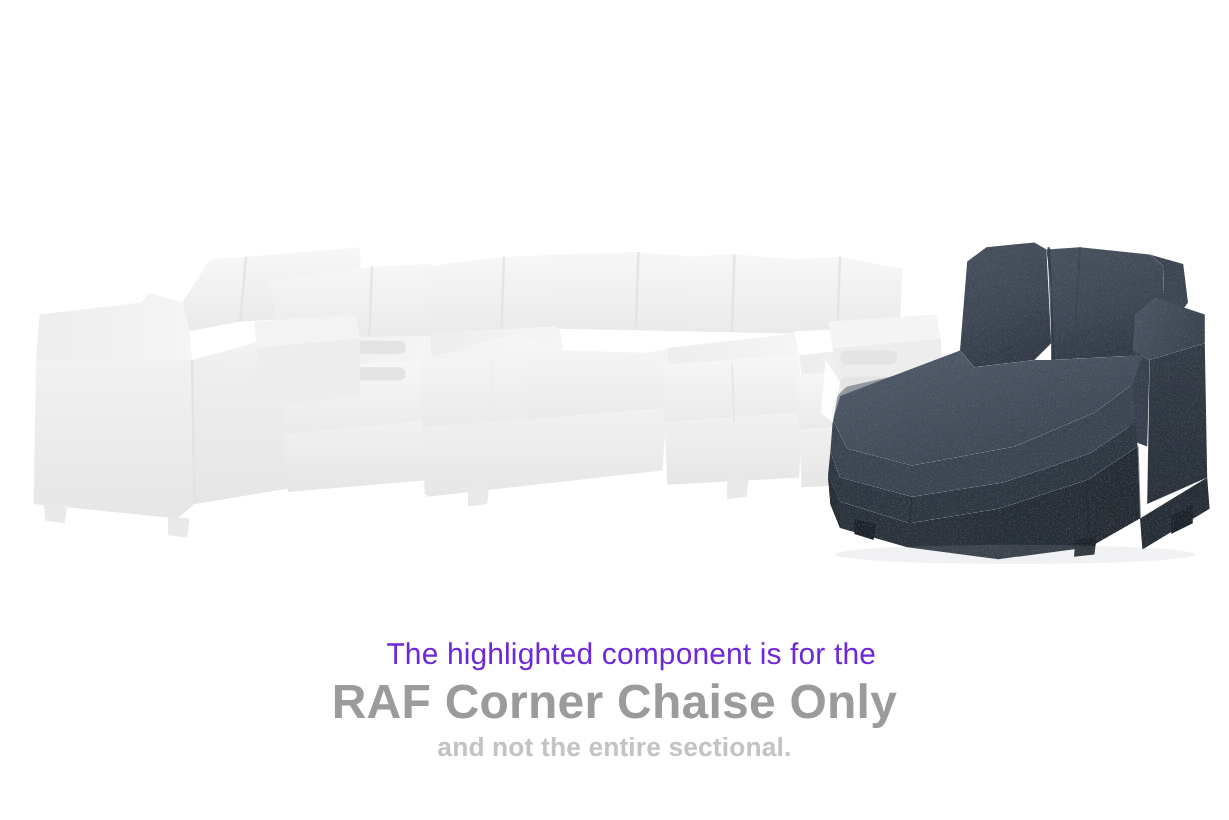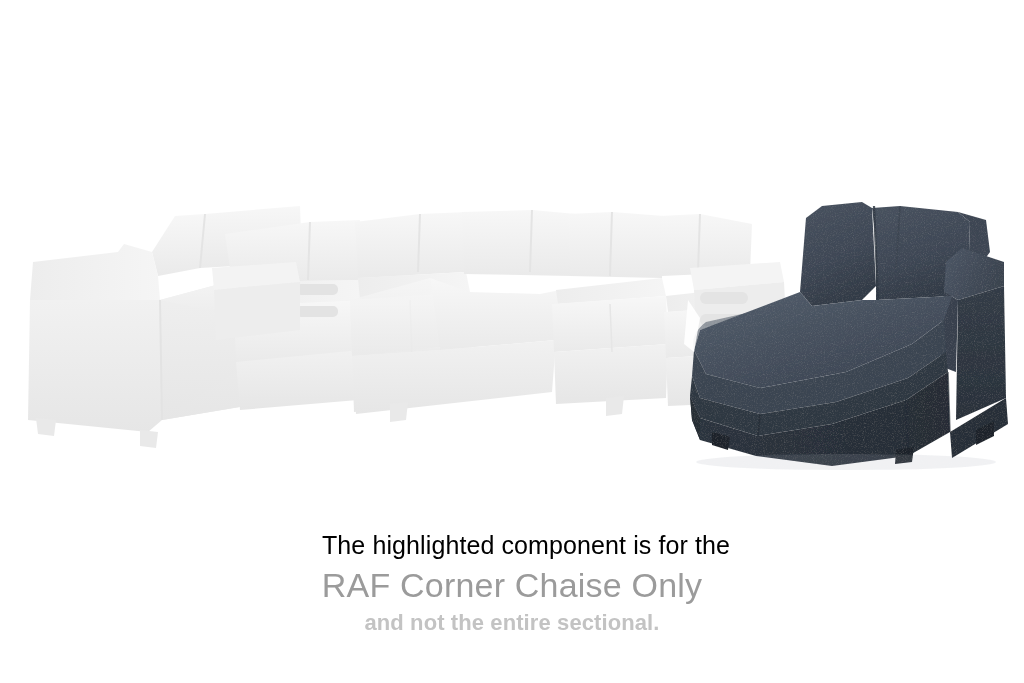--- a/index.html
+++ b/index.html
@@ -36,31 +36,31 @@
   #caption-block {
     position: absolute;
     left: 0;
     top: 528px;
     width: 1024px;
     text-align: center;
   }
   .cap-line-1 {
     font-size: 25px;
     line-height: 34px;
-    color: #000000;
+    color: #6d28d9;
     letter-spacing: .1px;
     font-weight: 400;
     white-space: nowrap;
     padding-left: 28px;
   }
   .cap-line-2 {
-    font-size: 34px;
+    font-size: 40px;
     line-height: 46px;
     color: #9b9b9b;
-    font-weight: 400;
+    font-weight: 700;
     letter-spacing: .2px;
     white-space: nowrap;
   }
   .cap-line-3 {
     font-size: 22px;
     line-height: 30px;
     color: #c3c3c3;
     font-weight: 700;
     letter-spacing: .1px;
     white-space: nowrap;

